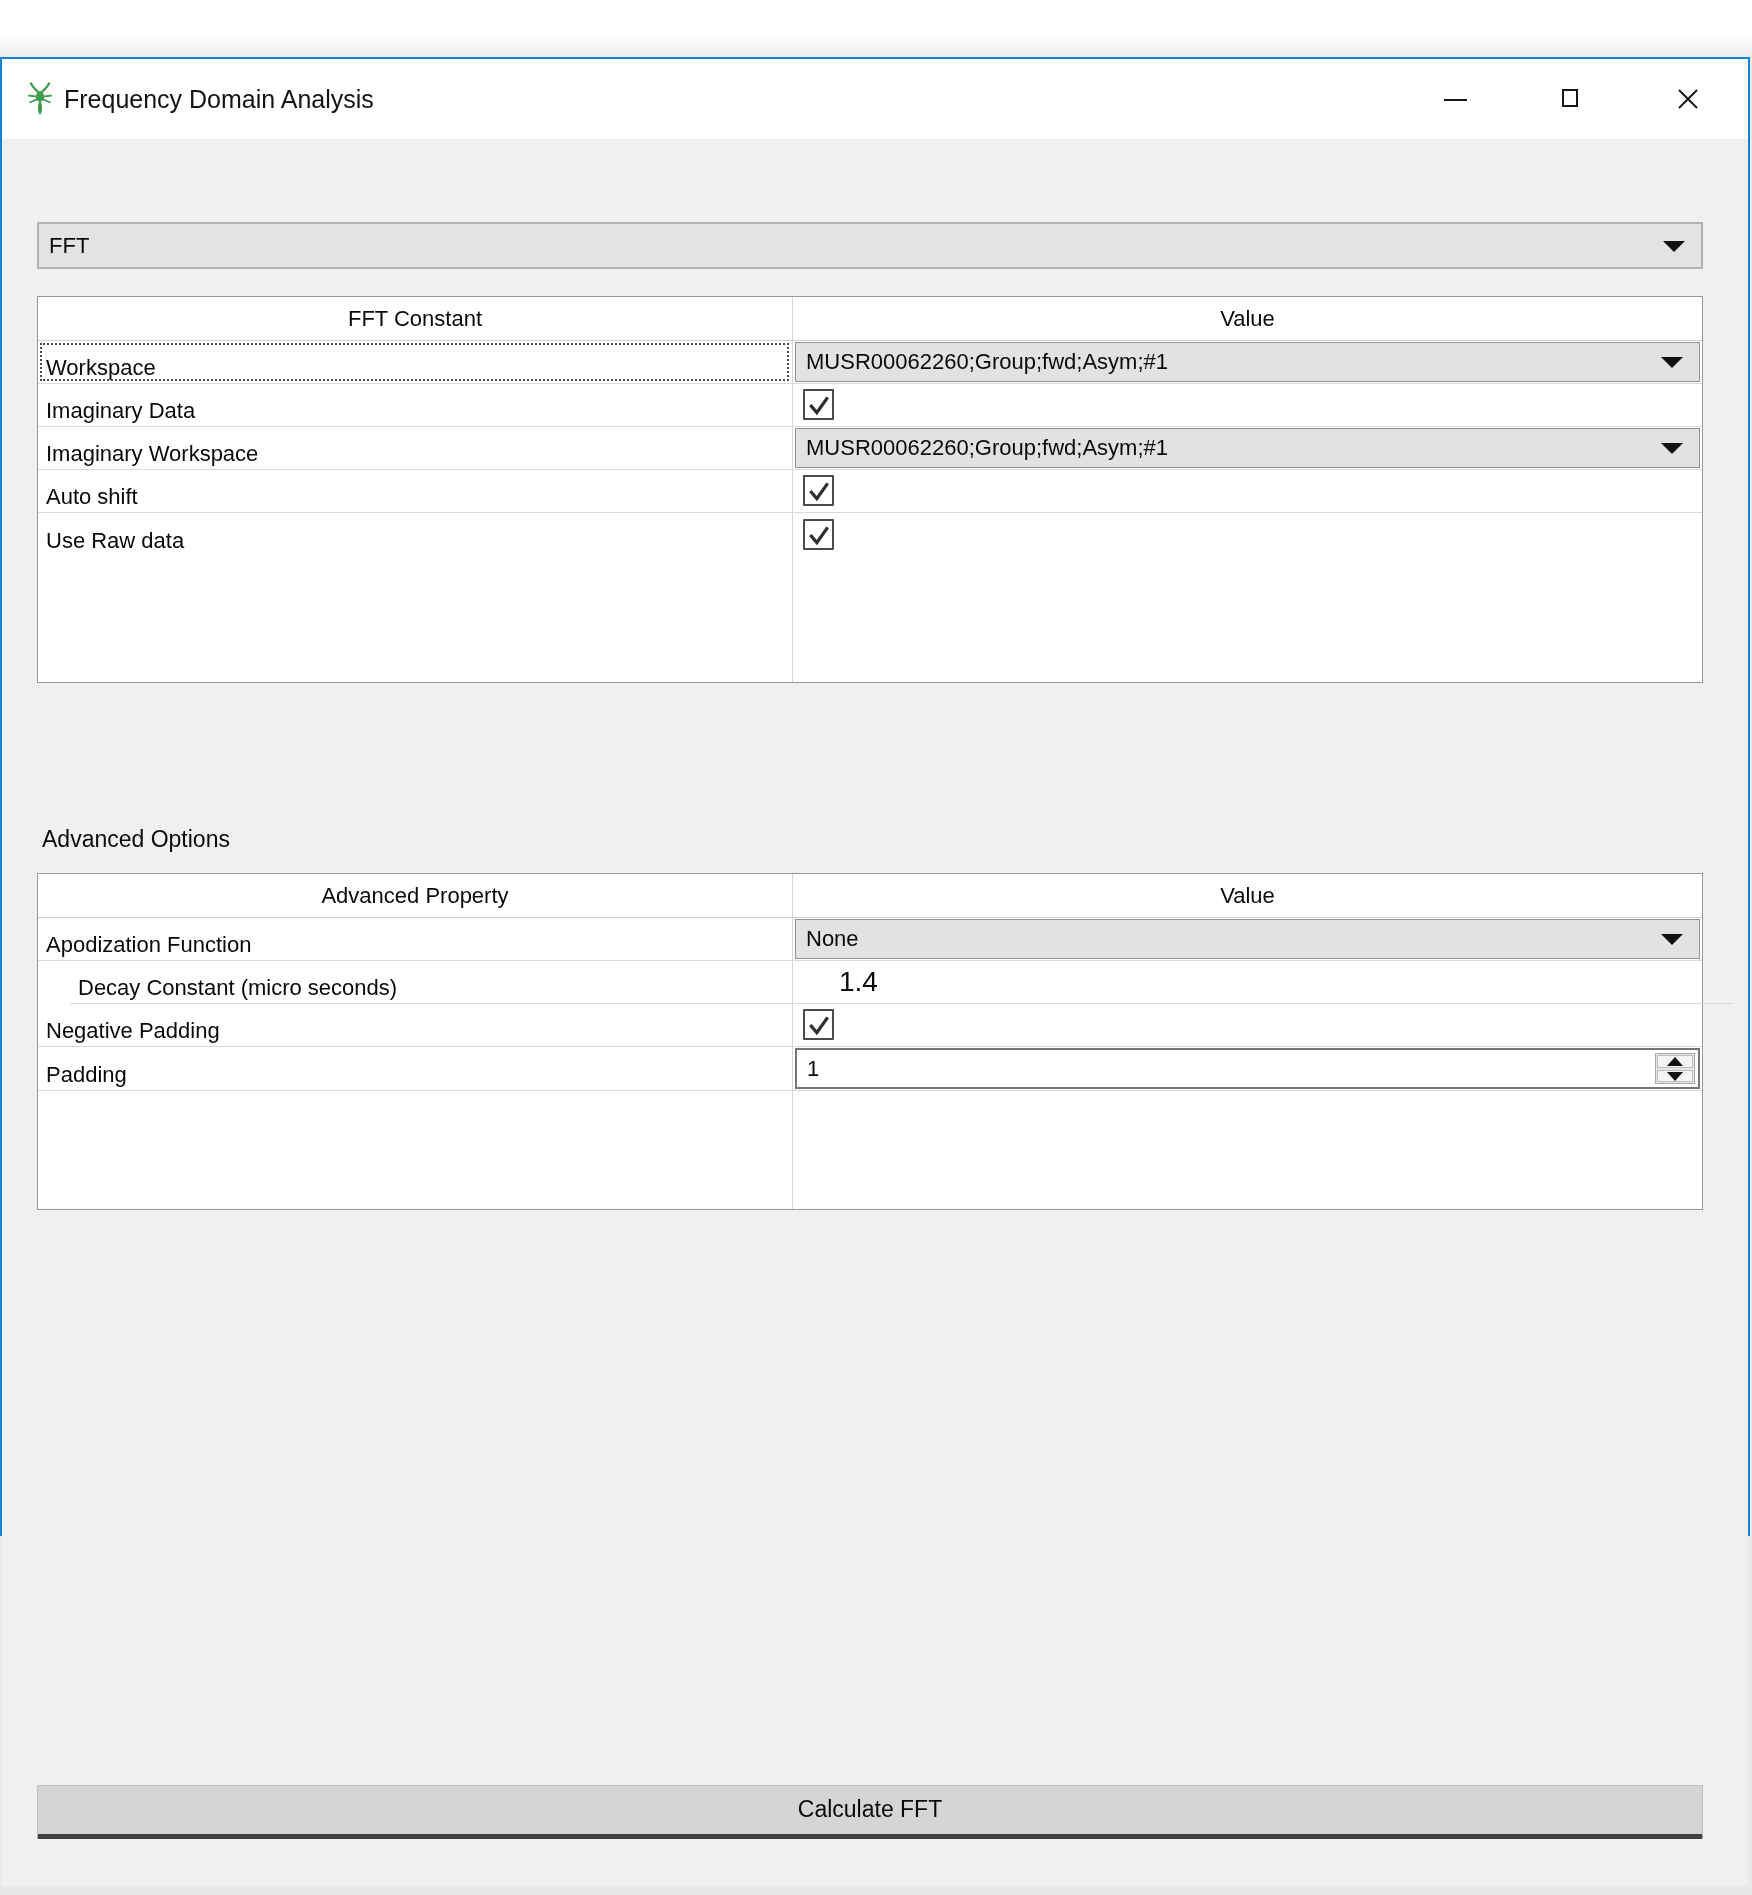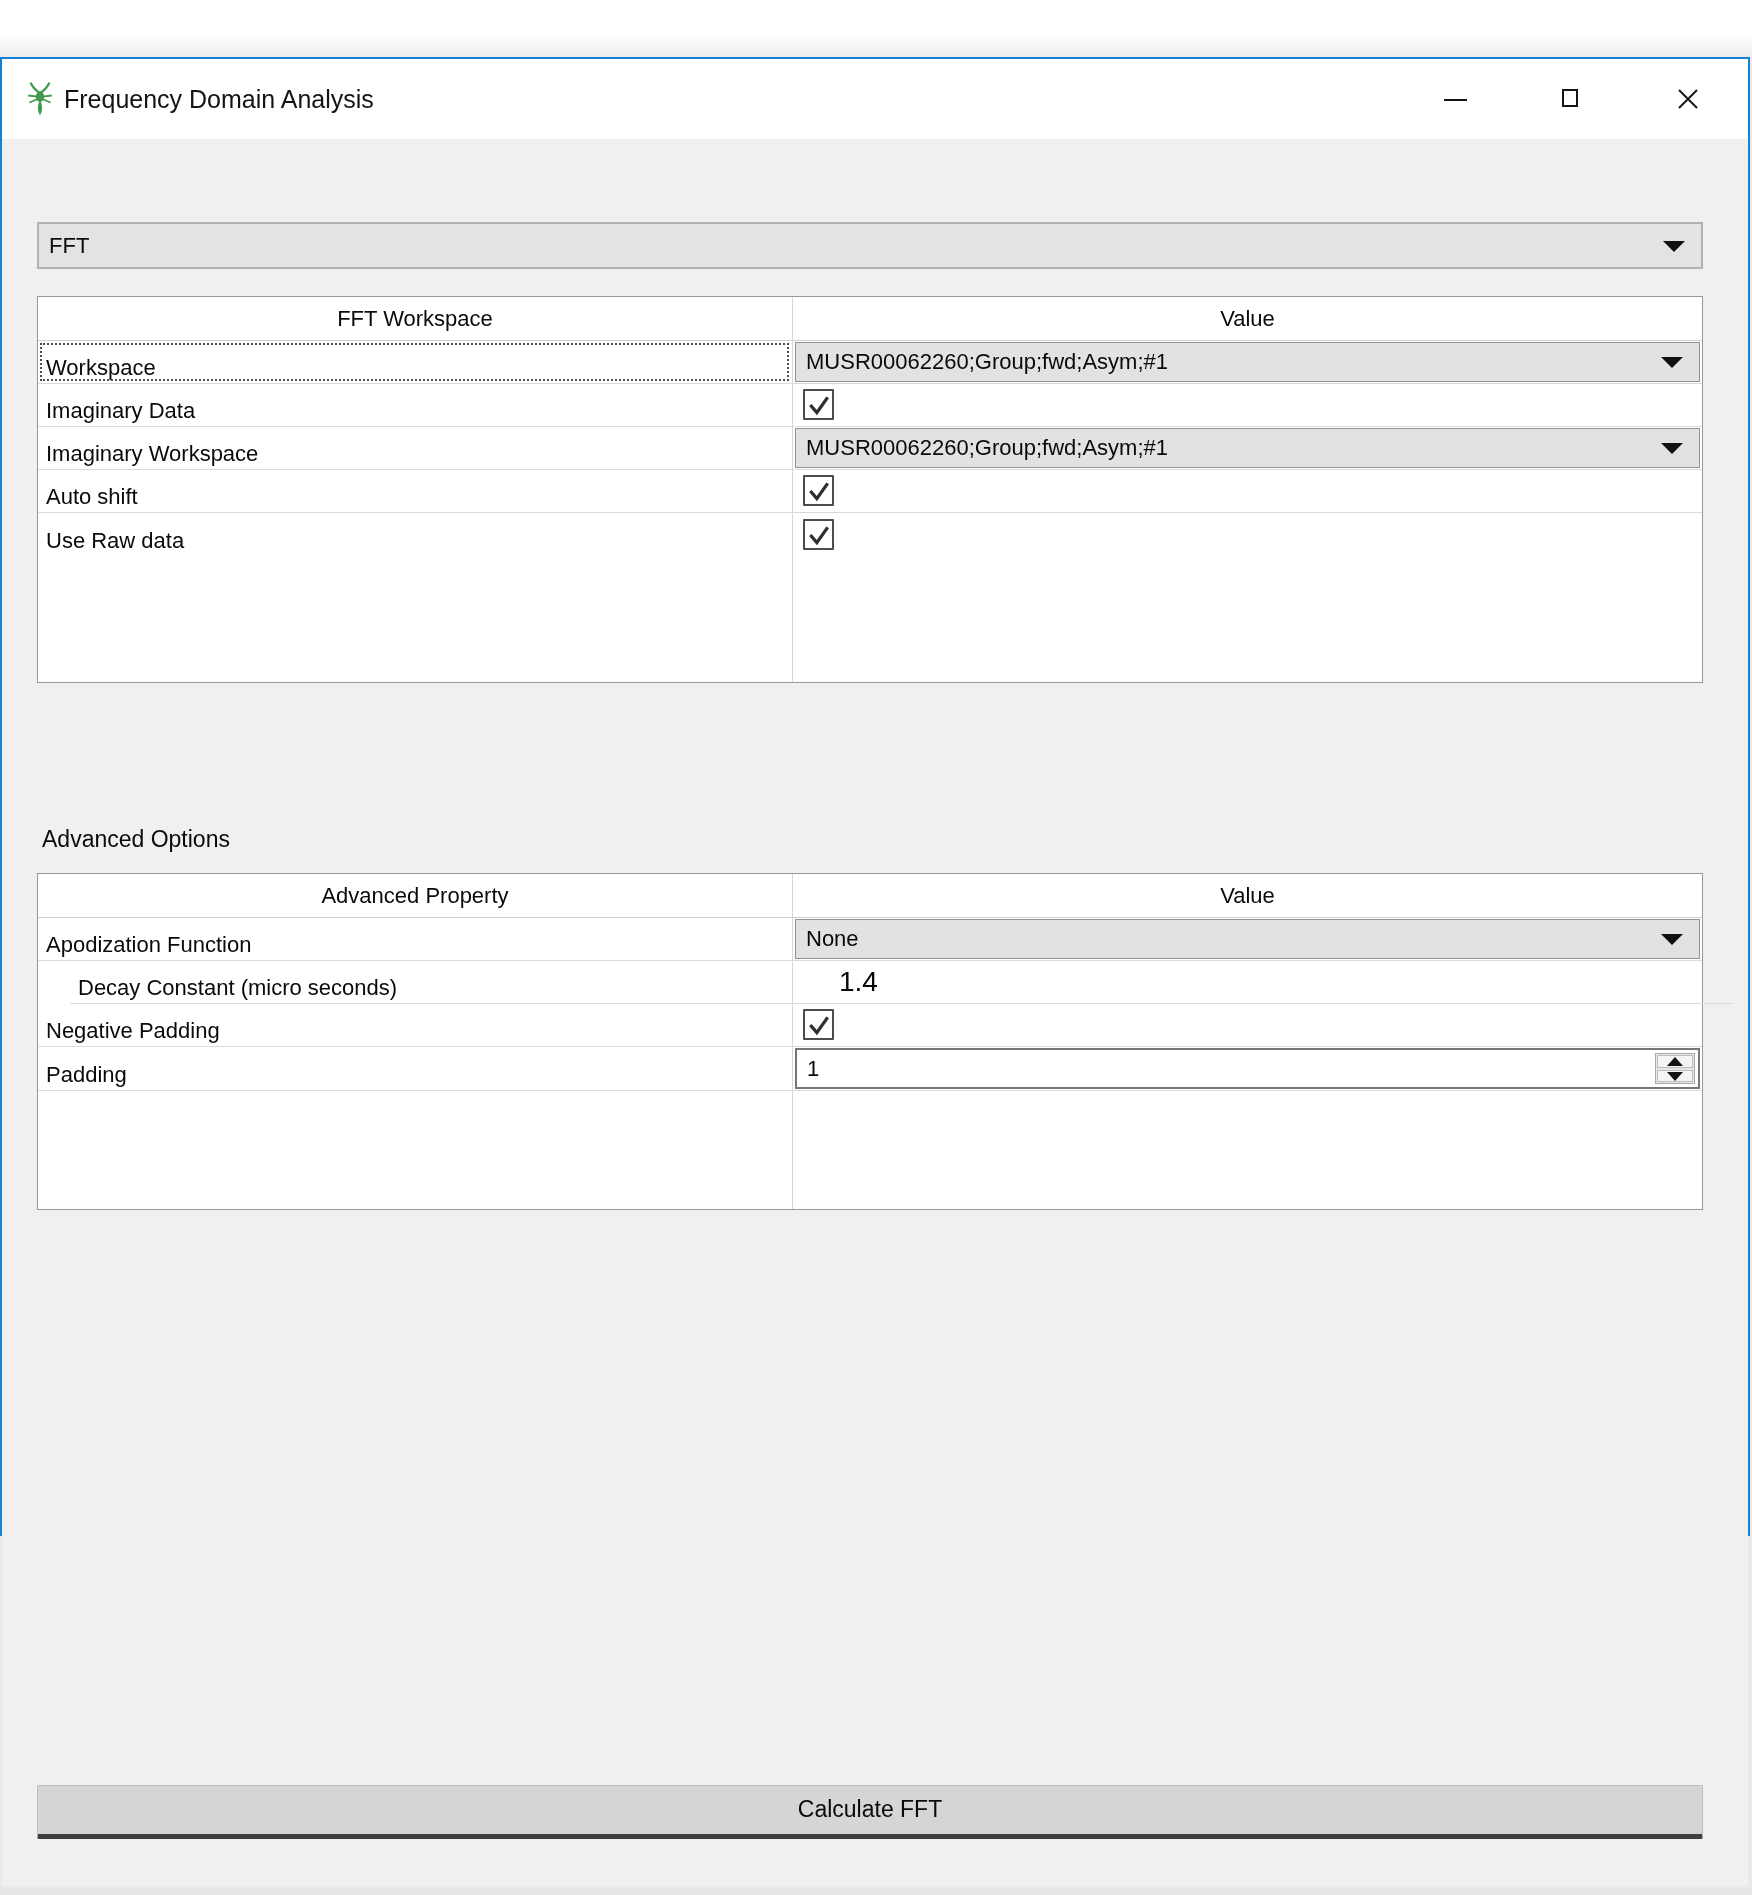--- a/index.html
+++ b/index.html
@@ -147,21 +147,21 @@
   <div class="content">
 
     <div class="combo mode-combo">
       <span class="combo-label">FFT</span>
       <div class="combo-arrow"></div>
     </div>
 
     <div class="prop-table fft-table">
       <div class="col-divider"></div>
       <div class="thead">
-        <div class="th th-prop">FFT Workspace</div>
+        <div class="th th-prop">FFT Constant</div>
         <div class="th th-val">Value</div>
       </div>
 
       <div class="trow" style="top:44px;">
         <div class="cell-prop focused">
           <span class="prop-label">Workspace</span>
         </div>
         <div class="cell-val">
           <div class="combo cell-combo">
             <span class="combo-label">MUSR00062260;Group;fwd;Asym;#1</span>

